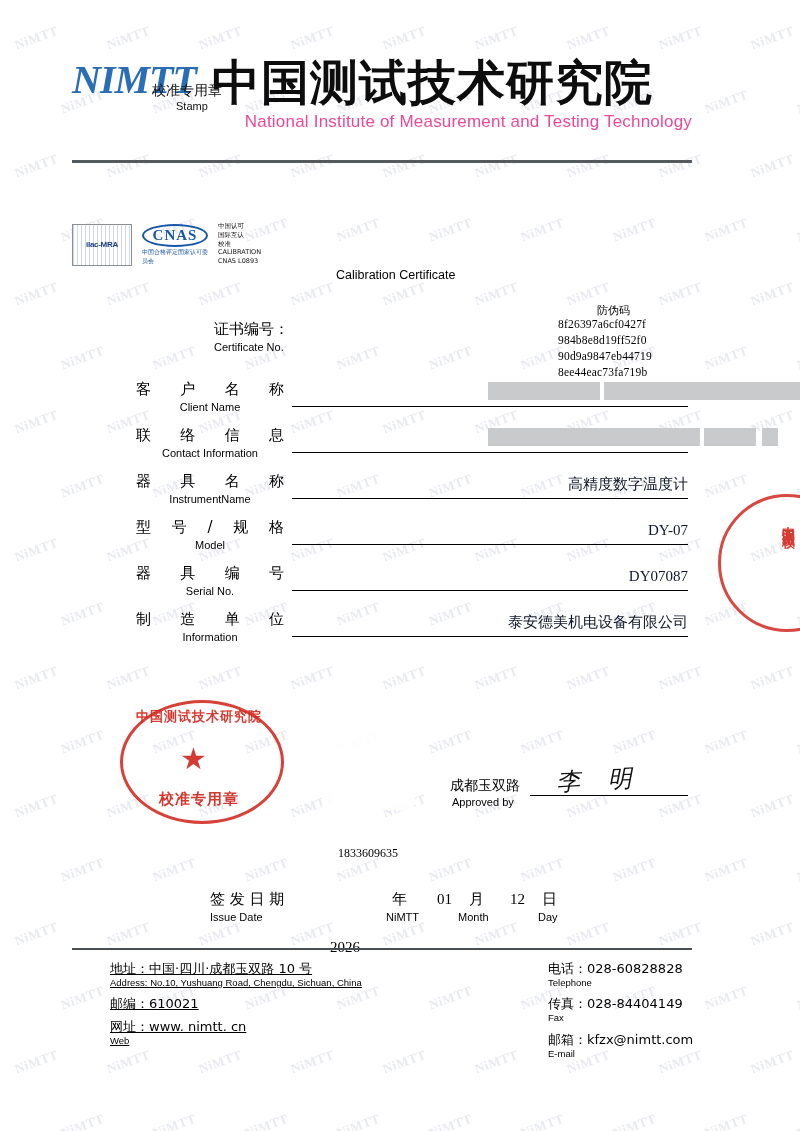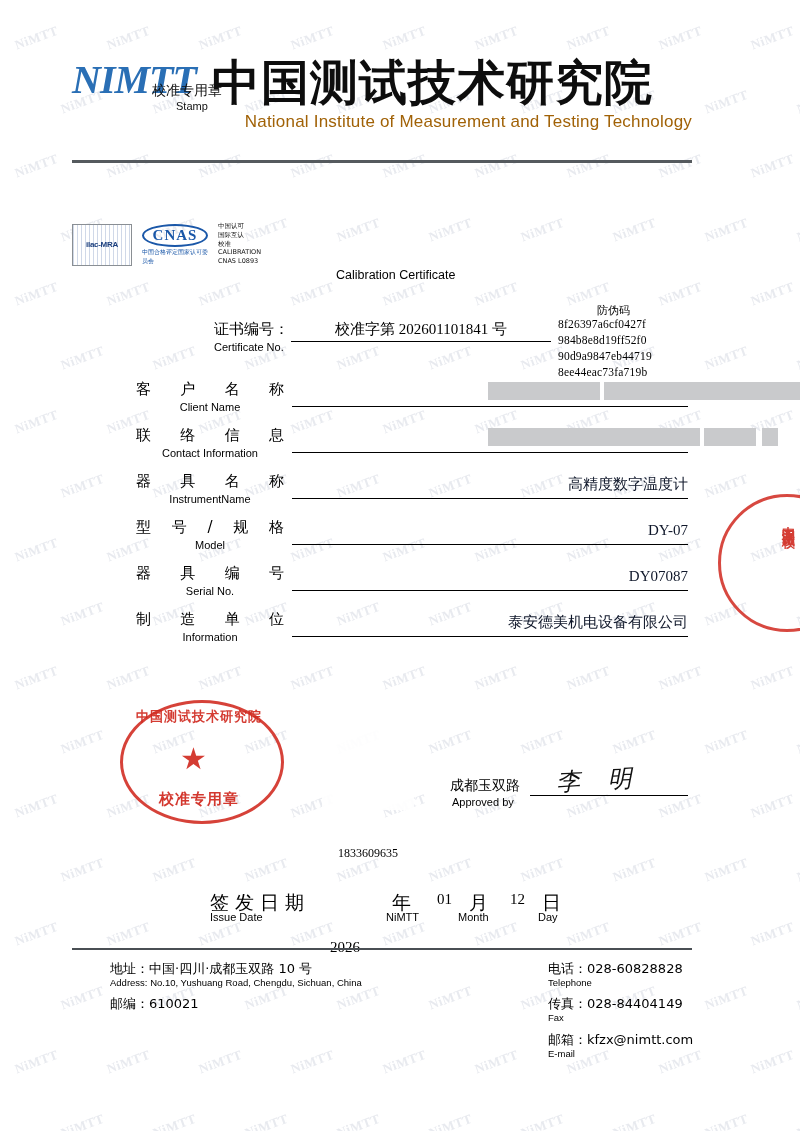--- a/index.html
+++ b/index.html
@@ -69,21 +69,21 @@
     font-weight: bold;
     font-size: 48px;
     color: #0d0d0d;
     line-height: 1;
     letter-spacing: 1px;
   }
   .en-title {
     text-align: right;
     font-family: "Liberation Sans", sans-serif;
     font-size: 17px;
-    color: #a16207;
+    color: #ec4899;
     margin-top: 6px;
     letter-spacing: 0.2px;
   }
   .header-rule {
     position: absolute;
     left: 72px;
     top: 160px;
     width: 620px;
     height: 3px;
     background: #555a5e;
@@ -426,21 +426,21 @@
   }
 
   
   .issue {
     position: absolute;
     left: 210px;
     top: 890px;
     width: 420px;
     height: 42px;
   }
-  .issue .cn { font-family: "DejaVu Sans", sans-serif; font-size: 19px; color: #000; position: absolute; top: 0; }
+  .issue .cn { font-family: "DejaVu Sans", sans-serif; font-size: 15px; color: #000; position: absolute; top: 0; }
   .issue .en { font-size: 11px; color: #000; position: absolute; top: 21px; }
   .issue .val { font-family: "Liberation Serif", serif; font-size: 15px; color: #000; position: absolute; top: 1px; }
 
   
   .footer-rule {
     position: absolute;
     left: 72px;
     top: 948px;
     width: 620px;
     height: 2px;
@@ -458,21 +458,21 @@
     font-family: "DejaVu Sans", sans-serif;
     font-size: 13px;
     color: #000;
     line-height: 1.15;
   }
   .f-en {
     font-size: 9.5px;
     color: #000;
     line-height: 1.3;
   }
-  .f-left { position: absolute; left: 0; top: 0; width: 420px; }
+  .f-left { position: absolute; left: 0; top: 0; width: 420px; text-decoration: underline; }
   .f-right { position: absolute; left: 438px; top: 0; width: 260px; }
   .f-block { margin-bottom: 8px; }
 
   .pagenum {
     position: absolute;
     left: 0; right: 0;
     top: 1068px;
     text-align: center;
   }
   .pagenum .cn { font-family: "DejaVu Sans", sans-serif; font-size: 14px; color: #000; }
@@ -674,21 +674,20 @@
   <div class="cert-title-en">Calibration Certificate</div>
 
   <div class="anti-label">防伪码</div>
   <div class="anti-code">8f26397a6cf0427f
 984b8e8d19ff52f0
 90d9a9847eb44719
 8ee44eac73fa719b</div>
 
   <div class="certno-wrap">
     <div class="certno-label-cn">证书编号：</div>
-    <div class="certno-value">校准字第 202601101841 号</div>
   </div>
   <div class="certno-label-en">Certificate No.</div>
 
   <div class="fields" id="fields-host">
       <div class="field-row">
         <div class="field-label-cn">
           <span>客</span>
           <span>户</span>
           <span>名</span>
           <span>称</span>
@@ -796,20 +795,24 @@
   <div class="footer-rule"></div>
   <div class="footer">
     <div class="f-left">
       <div class="f-block">
         <div class="f-cn">地址：中国·四川·成都玉双路 10 号</div>
         <div class="f-en">Address: No.10, Yushuang Road, Chengdu, Sichuan, China</div>
       </div>
       <div class="f-block">
         <div class="f-cn">邮编：610021</div>
       </div>
+      <div class="f-block">
+        <div class="f-cn">网址：www. nimtt. cn</div>
+        <div class="f-en">Web</div>
+      </div>
     </div>
     <div class="f-right">
       <div class="f-block">
         <div class="f-cn">电话：028-60828828</div>
         <div class="f-en">Telephone</div>
       </div>
       <div class="f-block">
         <div class="f-cn">传真：028-84404149</div>
         <div class="f-en">Fax</div>
       </div>

